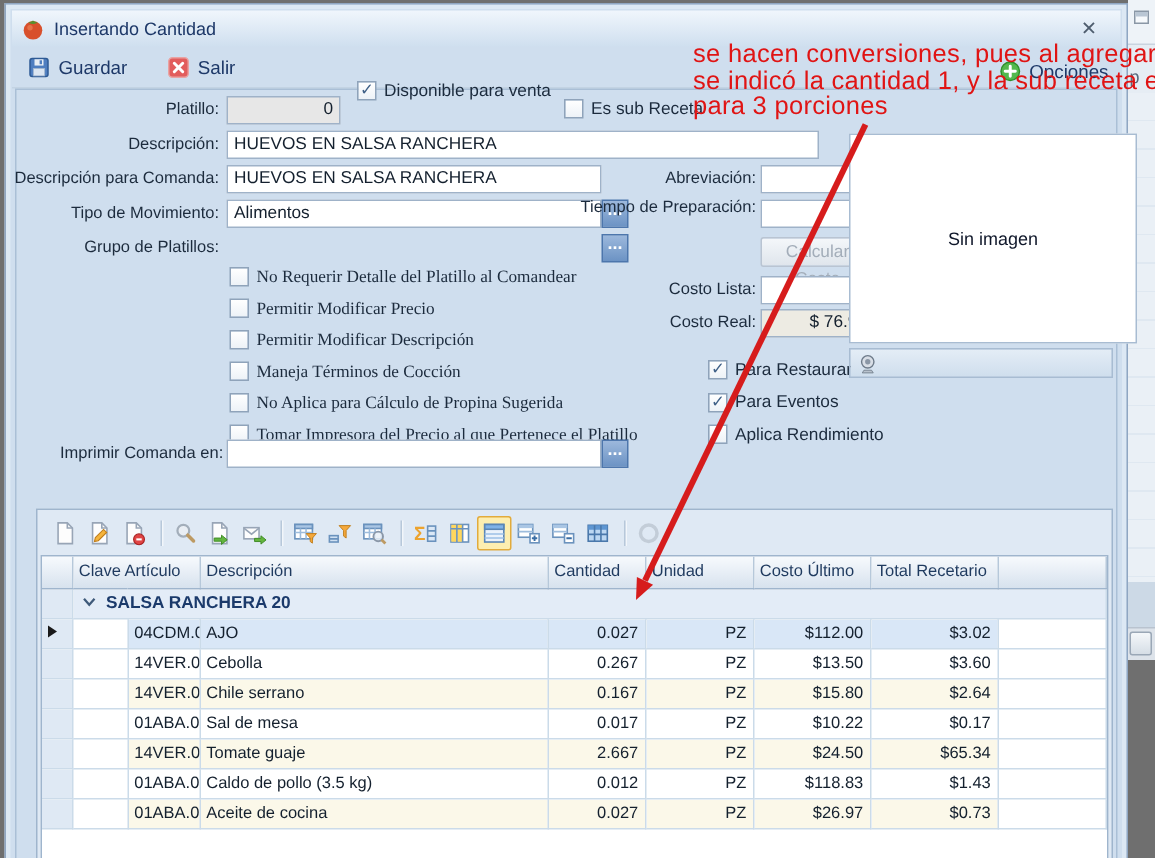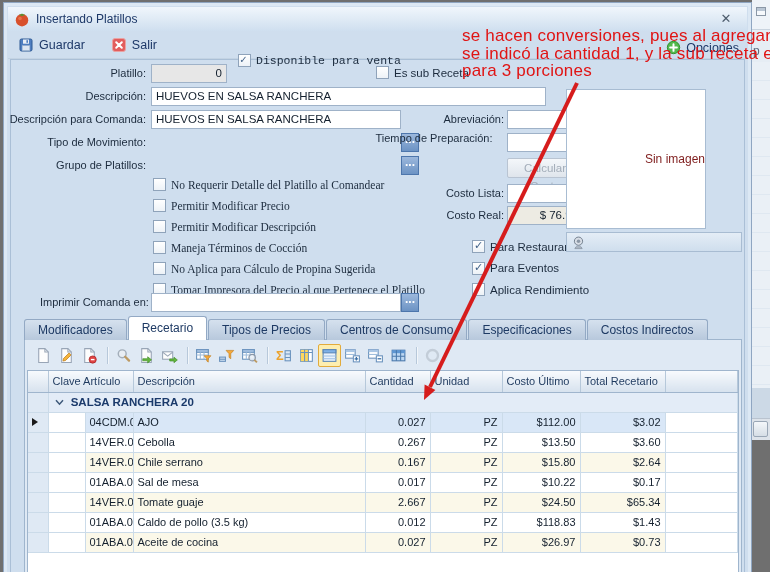--- a/index.html
+++ b/index.html
@@ -47,22 +47,22 @@
   .dots::after { content:"..."; }
   .btn-dis { position:absolute; background:linear-gradient(#f4f7fa,#dfe5ec); border:1px solid #b9c4d2; border-radius:2px;
     color:#a3adb9; font-size:11.5px; text-align:center; line-height:18px; }
 
   .cbrow { display:flex; align-items:center; height:21px; gap:5px; }
   .cb { width:13px; height:13px; border:1px solid #8fa3ba; background:linear-gradient(#fff,#edf2f7); position:relative; flex:0 0 13px; }
   .cb.on::after { content:"\2713"; position:absolute; left:1px; top:-2px; color:#3f6087; font-weight:bold; font-size:11px; }
   .cblabel { font-size:11.5px; color:#1c2b3d; white-space:nowrap; }
   .cbx { position:absolute; display:flex; align-items:center; gap:5px; }
 
-  .noimg { position:absolute; left:562px; top:86px; width:140px; height:140px; background:#fff; border:1px solid #a8bcd2;
-    display:flex; align-items:center; justify-content:flex-end; font-size:12px; color:#7f1d1d; }
+  .noimg { position:absolute; left:562px; top:86px; width:192px; height:140px; background:#fff; border:1px solid #a8bcd2;
+    display:flex; align-items:center; justify-content:center; font-size:12px; color:#0f172a; }
   .cambar { position:absolute; left:562px; top:229px; width:176px; height:20px; background:linear-gradient(#e4edf6,#cfdeed);
     border:1px solid #a8bcd2; display:flex; align-items:center; padding-left:4px; }
 
   
   .tabs { position:absolute; left:20px; top:314px; height:23px; display:flex; align-items:flex-end; z-index:3; }
   .tab { height:21px; padding:3px 13px 0; margin-right:1px; font-size:12px; color:#1e3a64; white-space:nowrap;
     background:linear-gradient(#d5e1ee,#b7c8dc); border:1px solid #93a9c4; border-bottom:none; border-radius:3px 3px 0 0; }
   .tab.active { background:#fff; height:24px; padding-top:4px; position:relative; z-index:4; }
 
   .tabpanel { position:absolute; left:20px; top:336px; width:718px; height:239px; border:1px solid #9fb5cd;
@@ -119,21 +119,21 @@
   <div class="dialog">
 
     <div class="titlebar">
       <span style="display:inline-flex;">
         <svg width="16" height="16" viewBox="0 0 16 16">
             <circle cx="8" cy="9.2" r="6.2" fill="#d8502c"></circle>
             <circle cx="6" cy="7.5" r="1.8" fill="#ea7a50" opacity="0.8"></circle>
             <path d="M8 2.6c-1.2 1.1-3.2 1.2-3.2 1.2s1.6 1.2 3.2 1.2 3.2-1.2 3.2-1.2S9.2 3.7 8 2.6z" fill="#5a8f2e"></path>
           </svg>
       </span>
-      <span class="ttl">Insertando Platillos</span>
+      <span class="ttl">Insertando Cantidad</span>
       <span class="close-btn"></span>
     </div>
 
     <div class="cmdbar">
       <span class="cmd">
         <span style="display:inline-flex;">
           <svg width="16" height="16" viewBox="0 0 16 16">
               <rect x="2" y="2" width="12" height="12" rx="1.5" fill="#4f7ec0" stroke="#2e5a94"></rect>
               <rect x="5" y="2.5" width="6" height="4.2" fill="#e8eef5"></rect>
               <rect x="8.4" y="3.2" width="1.6" height="2.6" fill="#4f7ec0"></rect>
@@ -159,40 +159,41 @@
             </svg>
         </span>
         <span>Opciones</span>
       </span>
     </div>
 
     <div style="position:absolute;left:6px;top:56px;right:6px;height:517px;border:1px solid #aabfd6;"></div>
 
     <span class="lbl" style="left:0;top:64px;width:142px;">Platillo:</span>
     <div class="fld dis" style="left:147px;top:61px;width:76px;">0</div>
-    <span class="cbx" style="left:234px;top:51px;font-family:Liberation Mono, monospace;">
+    <span class="cbx" style="left:234px;top:51px;">
       <span class="cb on"></span>
       <span class="cblabel">Disponible para venta</span>
     </span>
     <span class="cbx" style="left:372px;top:63px;">
       <span class="cb"></span>
       <span class="cblabel">Es sub Receta</span>
     </span>
 
     <span class="lbl" style="left:0;top:87px;width:142px;">Descripción:</span>
     <div class="fld" style="left:147px;top:84px;width:395px;">HUEVOS EN SALSA RANCHERA</div>
 
     <span class="lbl" style="left:0;top:110px;width:142px;">Descripción para Comanda:</span>
     <div class="fld" style="left:147px;top:107px;width:250px;">HUEVOS EN SALSA RANCHERA</div>
     <span class="lbl" style="left:360px;top:110px;width:140px;">Abreviación:</span>
     <div class="fld" style="left:503px;top:107px;width:76px;"></div>
 
     <span class="lbl" style="left:0;top:133px;width:142px;">Tipo de Movimiento:</span>
+    <div class="fld" style="left:147px;top:130px;width:250px;">Alimentos</div>
     <div class="dots" style="left:397px;top:130px;"></div>
-    <span class="lbl" style="left:360px;top:129px;width:140px;text-align:center;">Tiempo de Preparación:</span>
+    <span class="lbl" style="left:360px;top:129px;width:140px;">Tiempo de Preparación:</span>
     <div class="fld num" style="left:503px;top:130px;width:76px;">0</div>
 
     <span class="lbl" style="left:0;top:156px;width:142px;">Grupo de Platillos:</span>
     <div class="dots" style="left:397px;top:153px;"></div>
     <div class="btn-dis" style="left:503px;top:155px;width:76px;height:20px;">Calcular Costo</div>
 
     <div style="position:absolute;left:149px;top:171px;font-family:Liberation Serif, serif;">
 
         <div class="cbrow">
           <span class="cb"></span>
@@ -258,34 +259,20 @@
             <circle cx="8" cy="6.6" r="1.9" fill="#8b97a6"></circle>
             <path d="M5.3 12.6h5.4l1.2 1.9H4.1z" fill="#b8c2cd" stroke="#6e7b8a" stroke-width="0.6"></path>
           </svg>
       </span>
     </div>
 
     <span class="lbl" style="left:0;top:293px;width:142px;padding-left:36px;">Imprimir Comanda en:</span>
     <div class="fld" style="left:147px;top:290px;width:250px;"></div>
     <div class="dots" style="left:397px;top:290px;"></div>
 
-    <div class="tabs">
-
-        <div class="tab">Modificadores</div>
-
-        <div class="tab active">Recetario</div>
-
-        <div class="tab">Tipos de Precios</div>
-
-        <div class="tab">Centros de Consumo</div>
-
-        <div class="tab">Especificaciones</div>
-
-        <div class="tab">Costos Indirectos</div>
-      </div>
 
     <div class="tabpanel">
       <div class="gridtoolbar">
 
           <span class="tbi">
             <svg viewBox="0 0 16 16">
               <path d="M3.5 1.5h5.8l3.2 3.2v9.8H3.5z" fill="#fdfdfd" stroke="#98a5b6"></path>
               <path d="M9.3 1.5v3.2h3.2" fill="none" stroke="#98a5b6"></path>
             </svg>
           </span>

